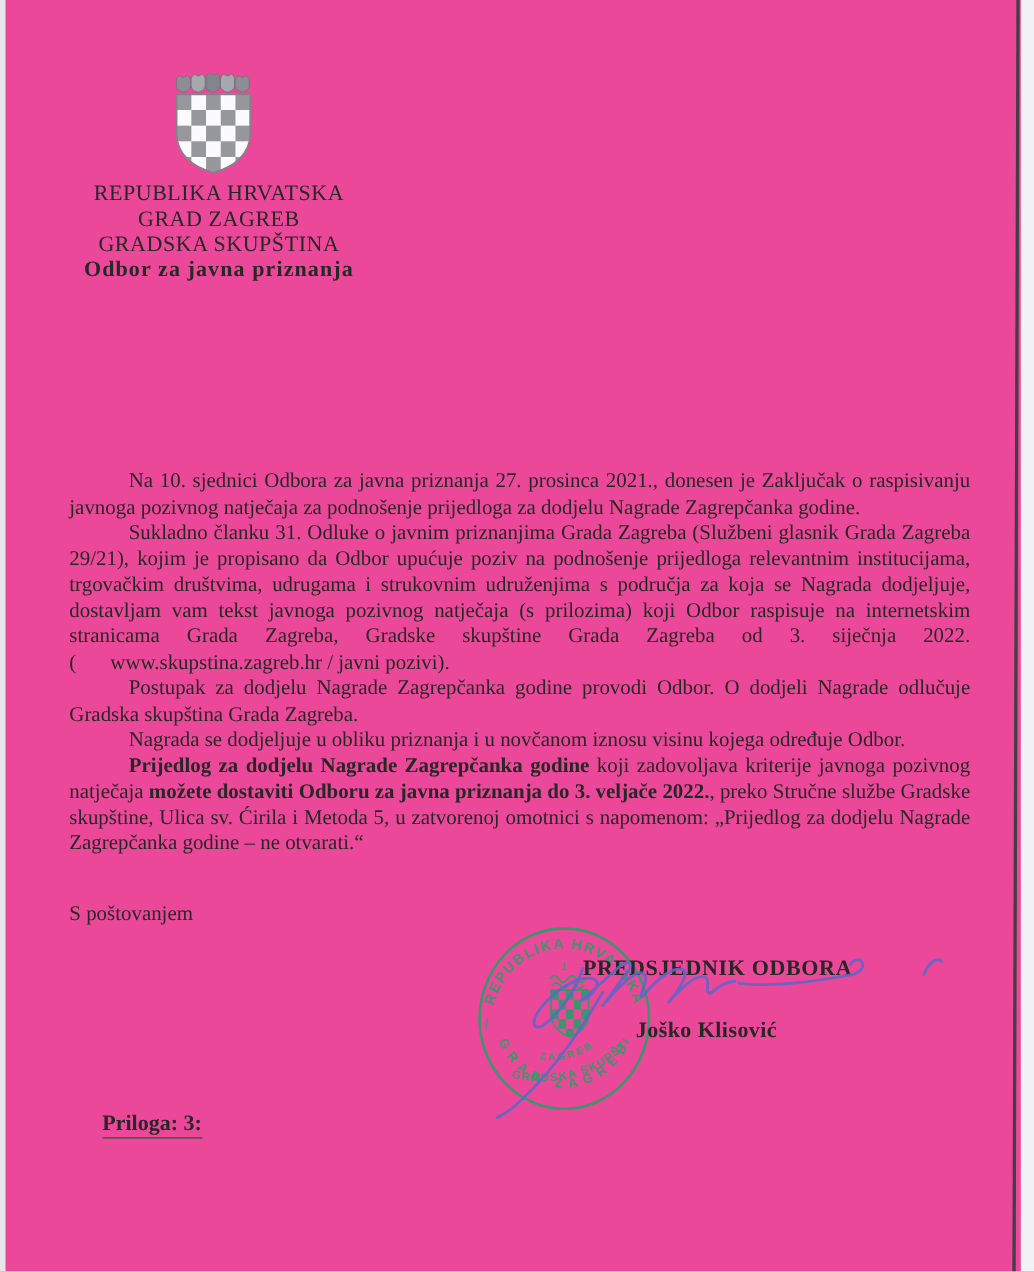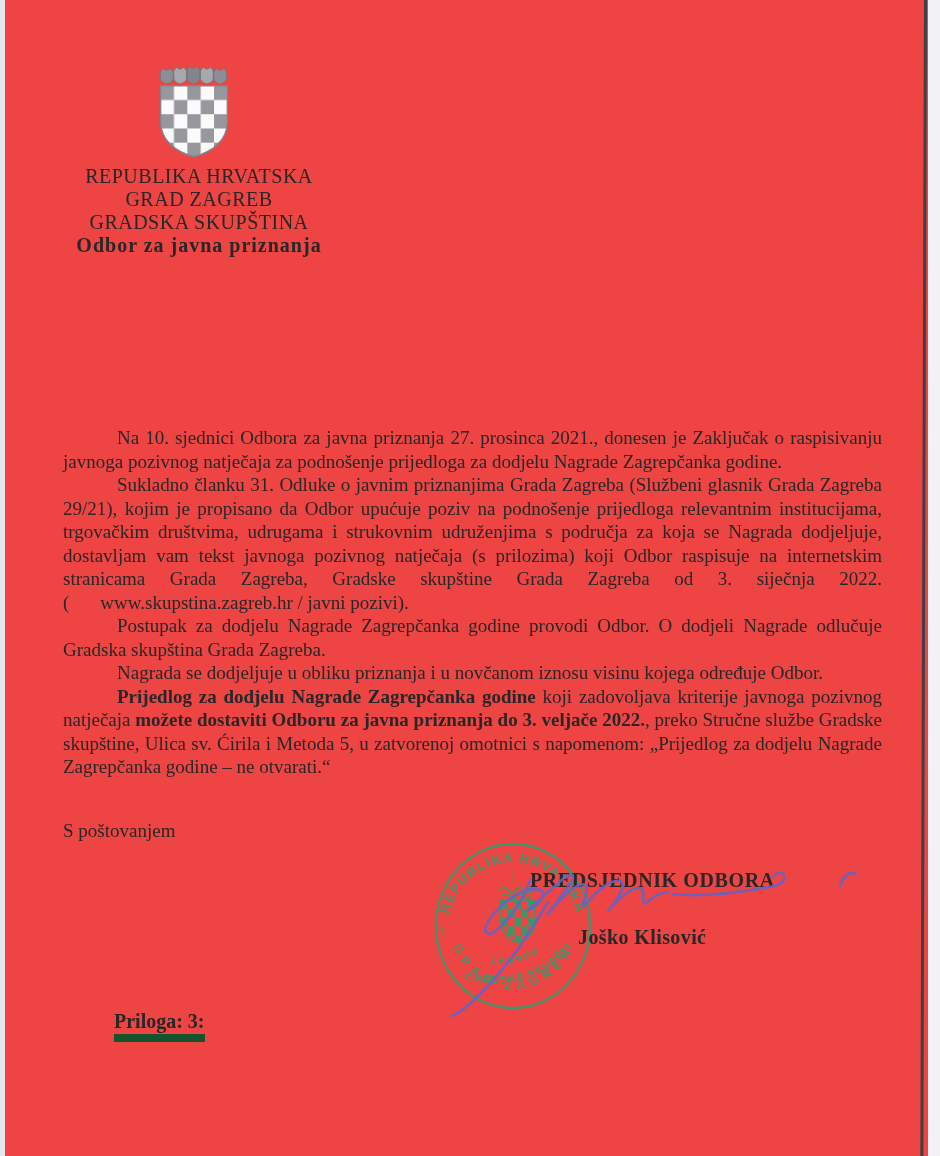--- a/index.html
+++ b/index.html
@@ -1,17 +1,17 @@
 <!DOCTYPE html>
 <html><head>
 <meta charset="utf-8">
 <style>
   html,body{margin:0;padding:0;background:#fdfdfd;}
   .page{
-    position:relative;width:940px;height:1156px;background:#ef4444;
+    position:relative;width:940px;height:1156px;background:#ec4899;
     font-family:"Liberation Serif","DejaVu Serif",serif;color:#272727;overflow:hidden;
   }
   
   .edge-left{position:absolute;left:0;top:0;width:5px;height:1156px;background:#e6e6ec;}
   .edge-right-strip{position:absolute;left:928px;top:0;width:12px;height:1156px;background:#f2f2f5;}
   .edge-right-line{position:absolute;left:924px;top:-4px;width:3px;height:1170px;background:#3f3f44;transform:rotate(0.18deg);transform-origin:top center;}
   
   .coat{position:absolute;left:156px;top:66px;width:76px;height:94px;}
   .lh-text{position:absolute;left:56px;top:165px;width:286px;text-align:center;font-size:20px;line-height:23px;letter-spacing:0.5px;}
   .lh-text .dept{font-weight:bold;letter-spacing:1px;}
@@ -23,21 +23,21 @@
   .bodytext{position:absolute;left:63px;top:426px;width:819px;font-size:19px;line-height:23.5px;text-align:justify;}
   .bodytext p{margin:0;text-indent:54px;}
   .b{font-weight:bold;}
   a.doclink{color:#272727;cursor:pointer;margin-left:31px;}
   .salutation{position:absolute;left:63px;top:820px;font-size:19px;}
   
   .signer-title{position:absolute;left:530px;top:869px;font-size:20px;font-weight:bold;letter-spacing:0.6px;z-index:3;}
   .signer-name{position:absolute;left:578px;top:926px;font-size:20px;font-weight:bold;letter-spacing:0.4px;z-index:3;}
   .stamp-svg{position:absolute;left:428px;top:838px;width:170px;height:176px;z-index:2;opacity:0.92;}
   .sig-svg{position:absolute;left:390px;top:850px;width:480px;height:175px;z-index:4;pointer-events:none;opacity:0.88;}
-  .attachments{position:absolute;left:114px;top:1010px;font-size:20px;font-weight:bold;border-bottom:8px solid #14532d;padding-bottom:1px;}
+  .attachments{position:absolute;left:93px;top:1010px;font-size:20px;font-weight:bold;border-bottom:1px solid #14532d;padding-bottom:1px;}
 </style>
 </head>
 <body>
 
 <div class="page">
 
   <div class="edge-left"></div>
   <div class="edge-right-strip"></div>
   <div class="edge-right-line"></div>
 

